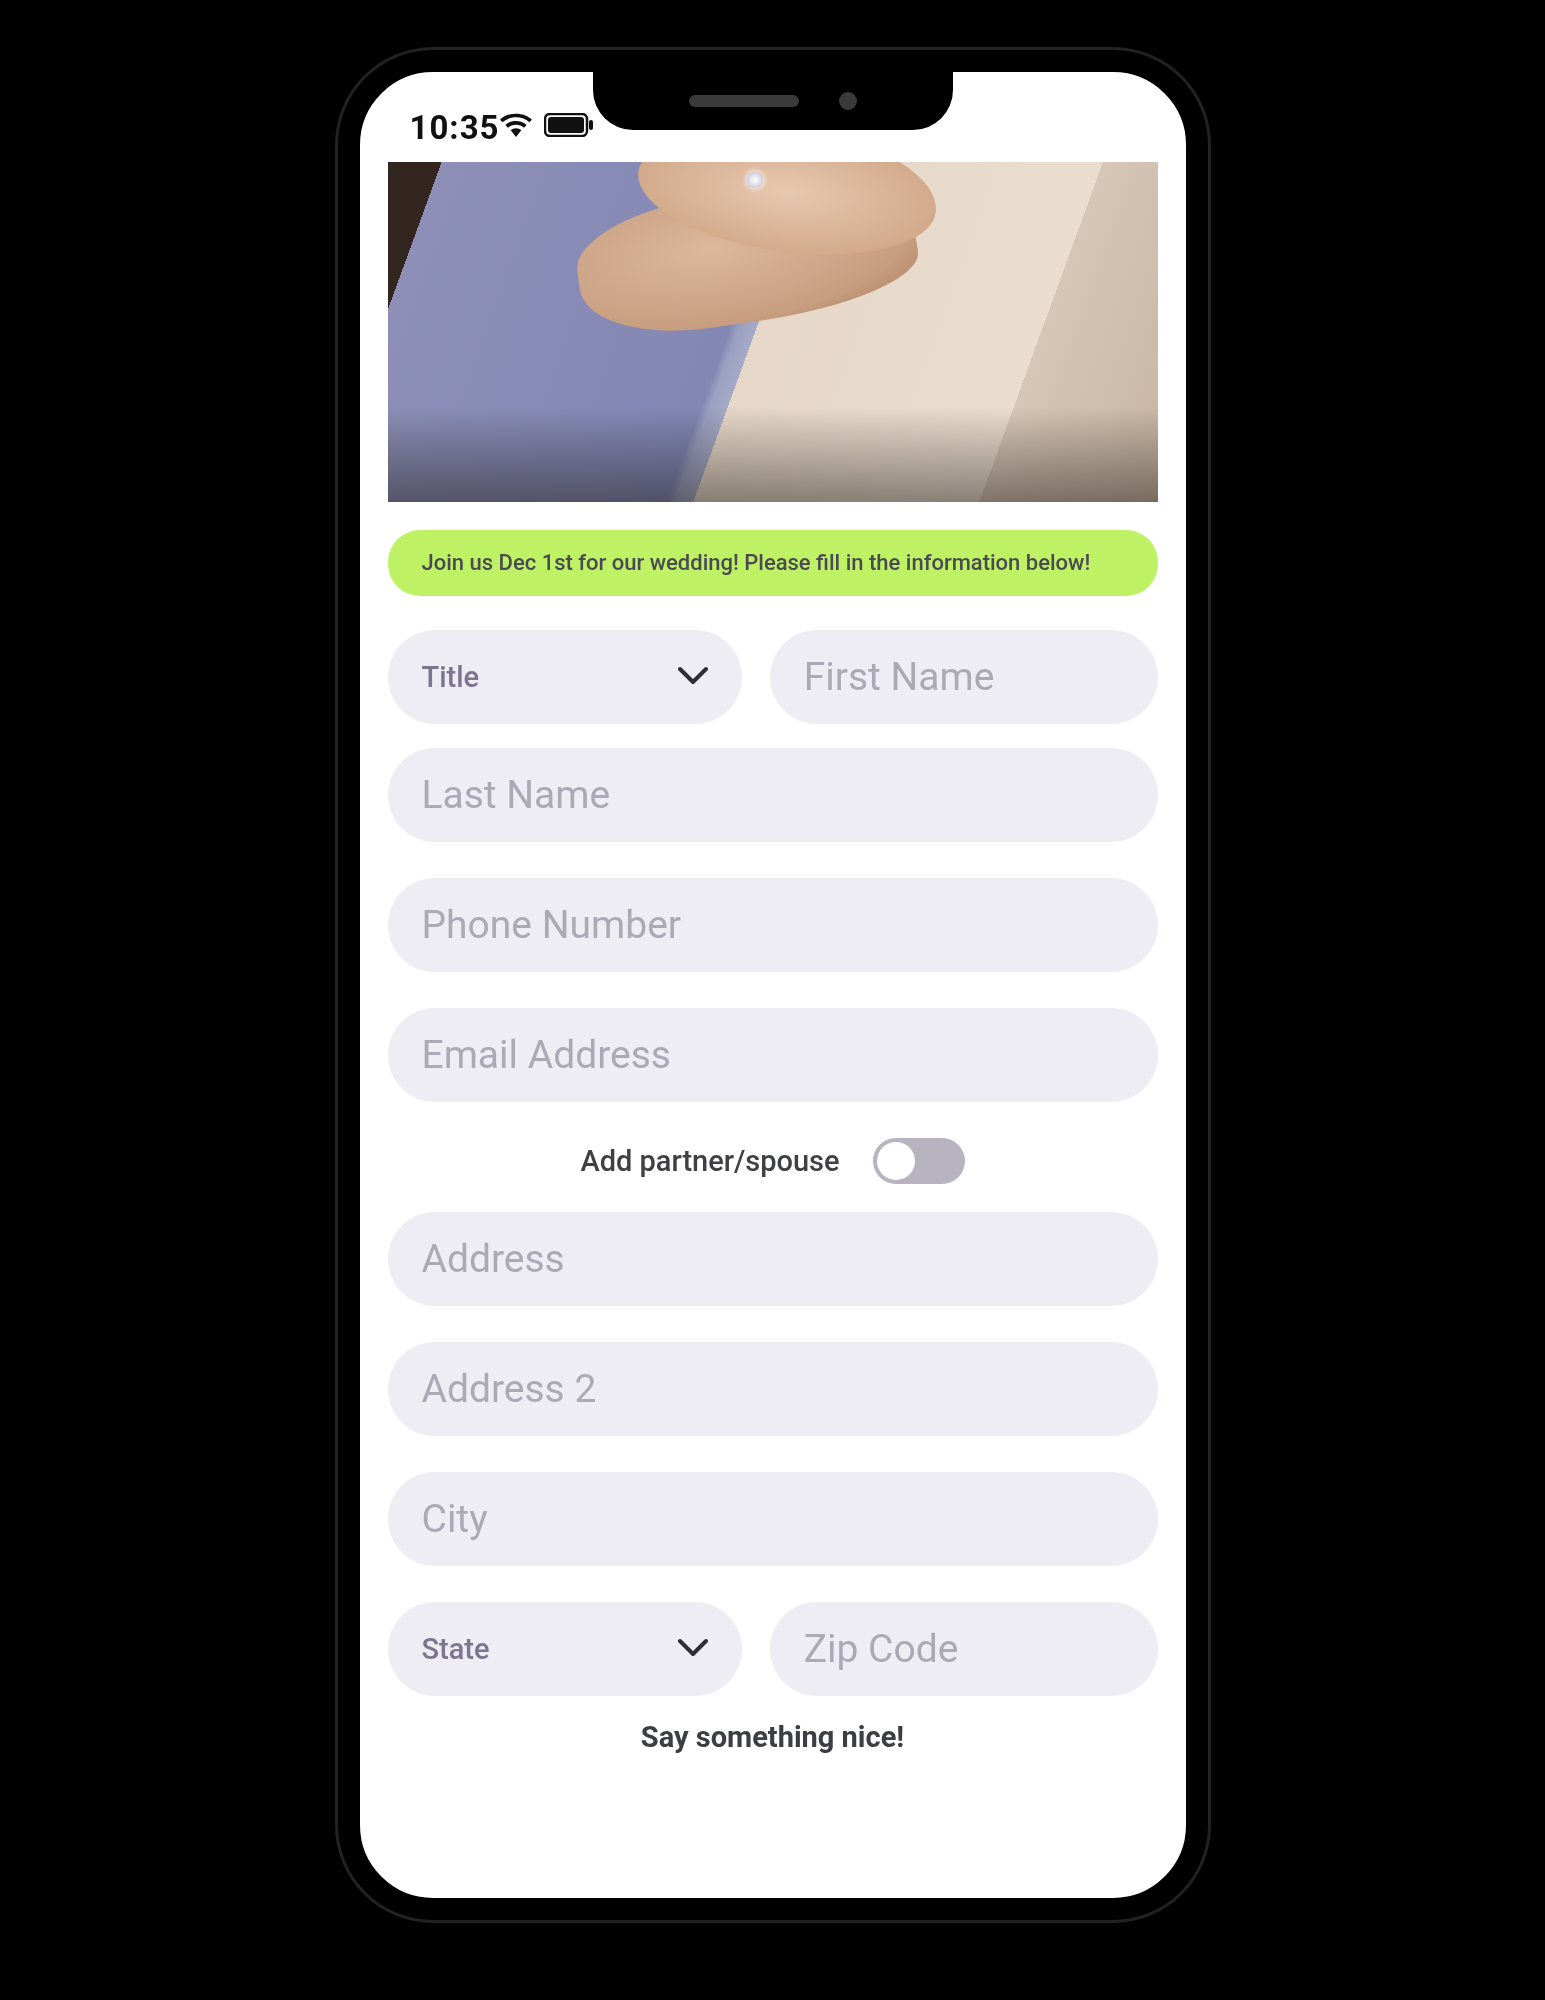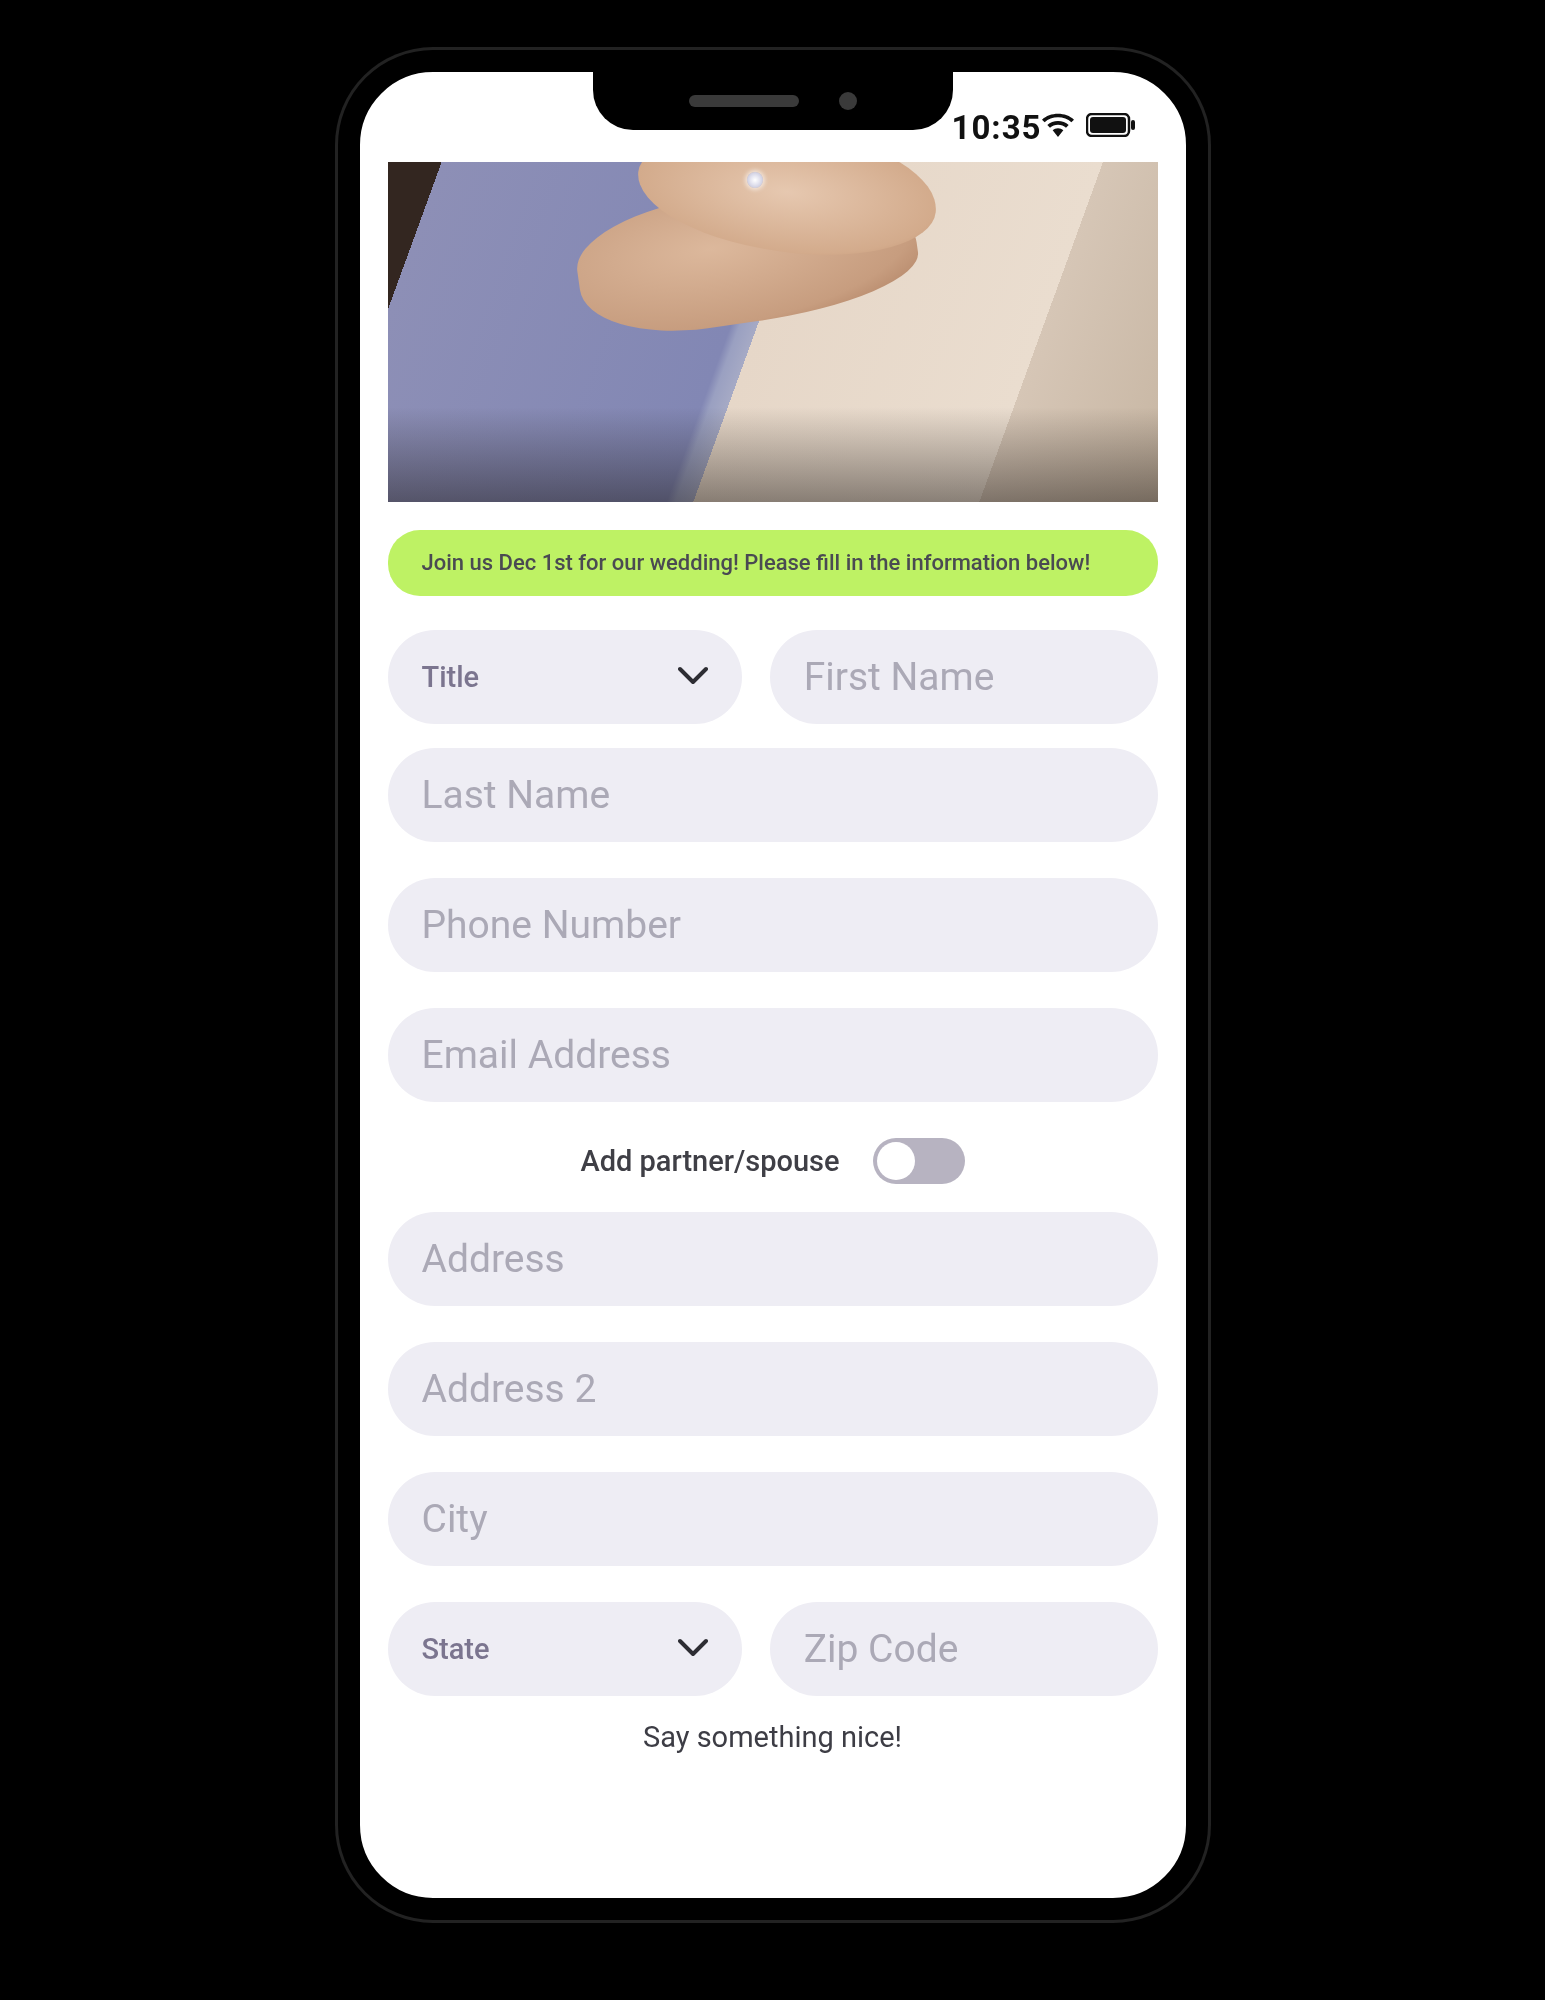--- a/index.html
+++ b/index.html
@@ -51,21 +51,21 @@
   }
   .notch-camera {
     width: 18px;
     height: 18px;
     background: #3a3a3a;
     border-radius: 50%;
     margin-left: 10px;
   }
   .status-bar {
     display: flex;
-    justify-content: flex-end;
+    justify-content: flex-start;
     align-items: center;
     padding: 30px 50px 10px 50px;
     height: 90px;
   }
   .status-time {
     font-size: 33px;
     font-weight: 700;
     letter-spacing: 1px;
     color: #111;
   }
@@ -213,21 +213,21 @@
     top: 4px;
     width: 38px;
     height: 38px;
     background: #fff;
     border-radius: 50%;
   }
   .footer-text {
     text-align: center;
     font-size: 29px;
     color: #3d3d45;
-    font-weight: 400;
+    font-weight: 700;
   }
 </style>
 </head>
 <body>
 
 <div class="phone-frame">
 
   <div class="notch">
     <div class="notch-speaker"></div>
     <div class="notch-camera"></div>

